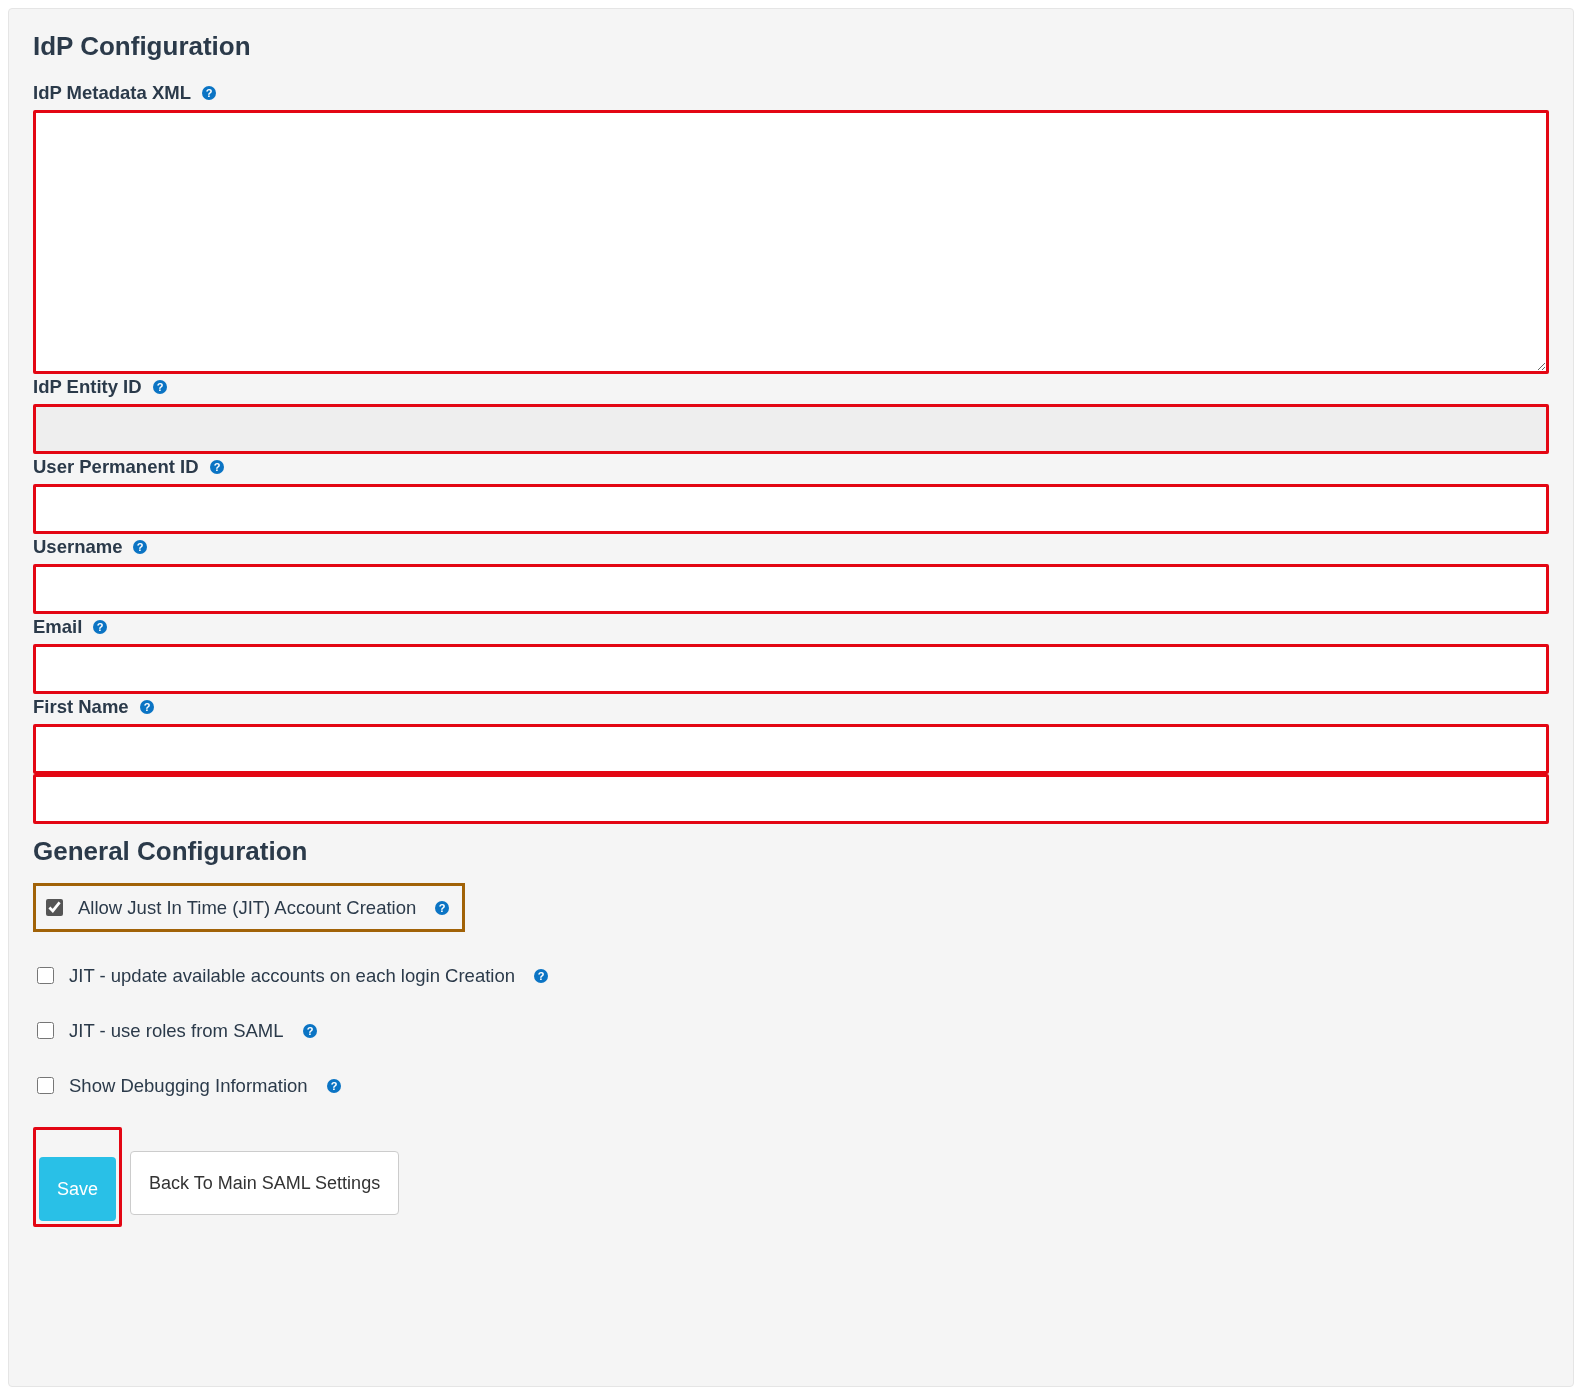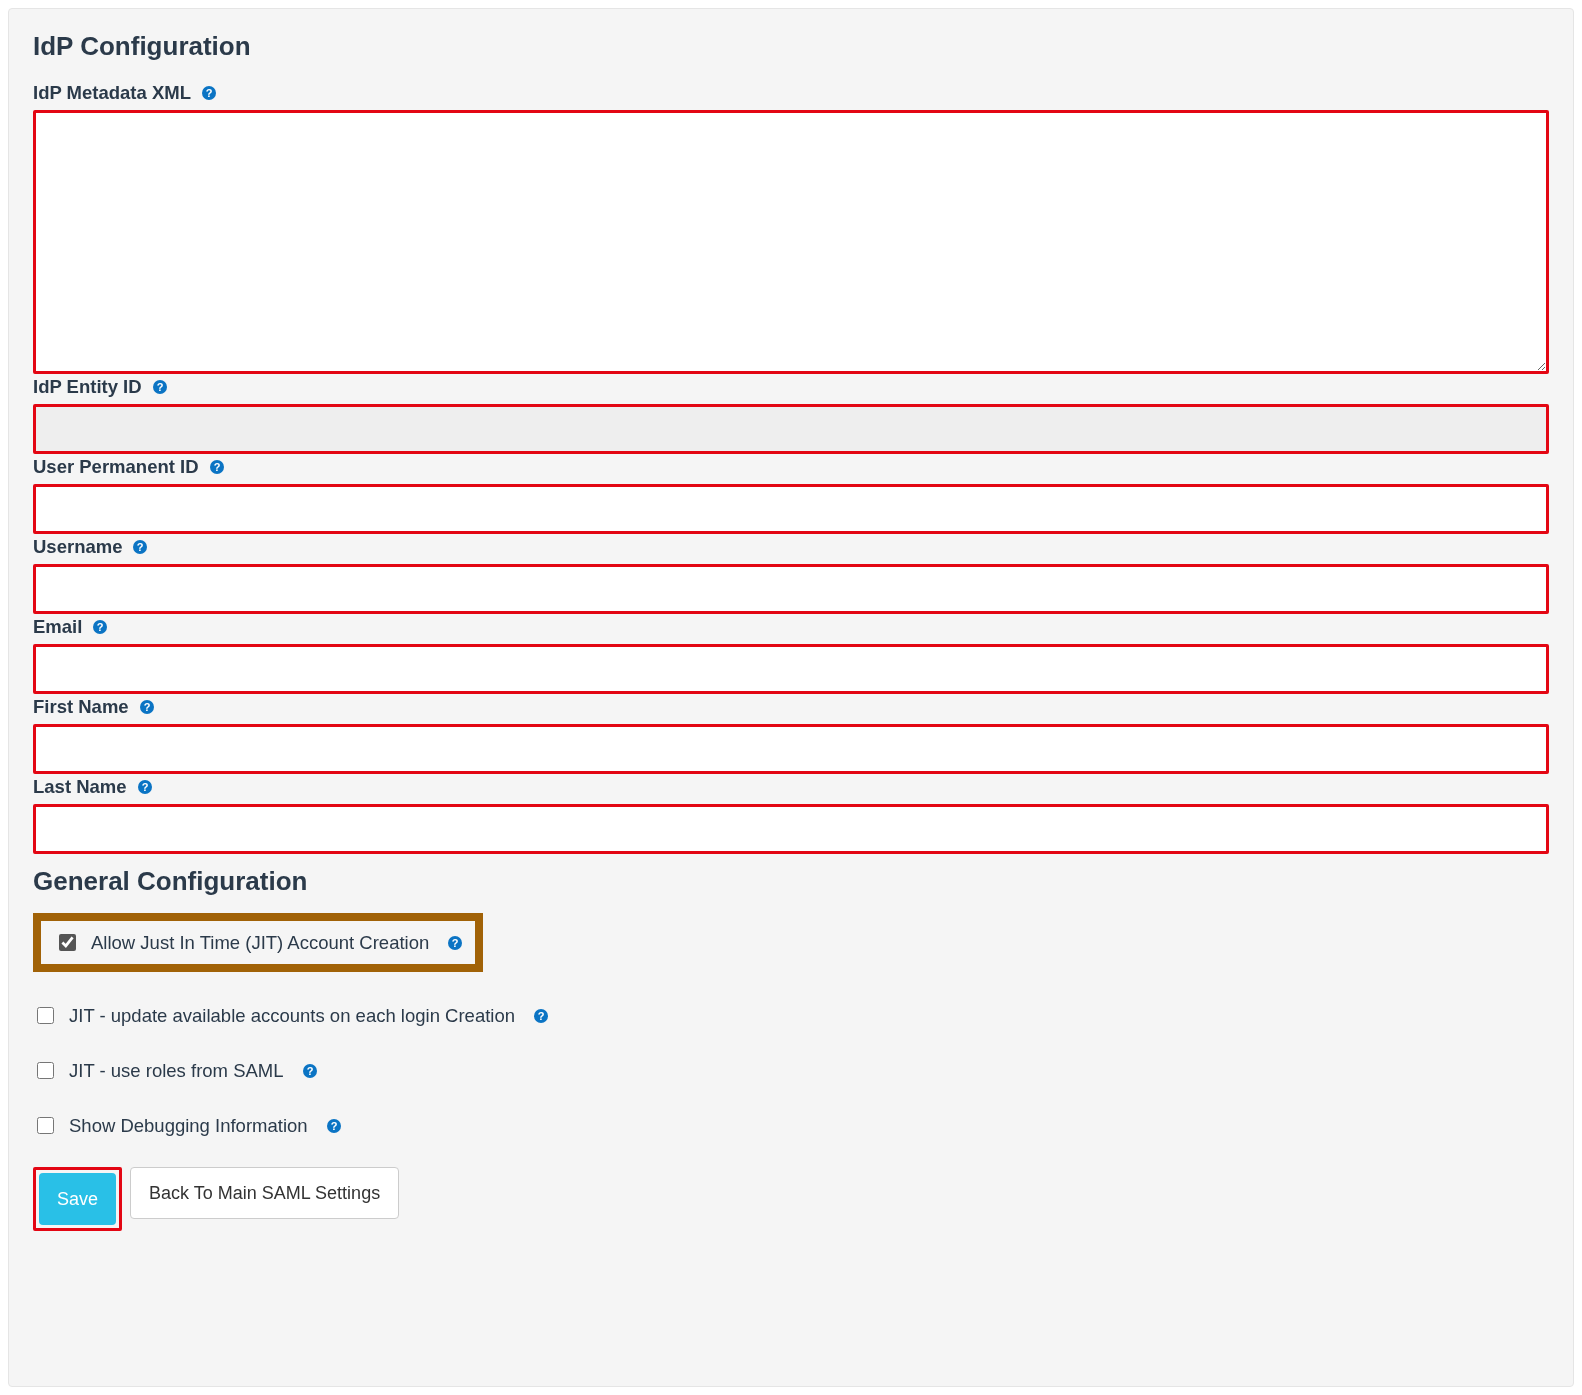--- a/index.html
+++ b/index.html
@@ -79,43 +79,44 @@
     gap: 12px;
     margin-top: 32px;
     font-size: 18.5px;
     color: #2b3a4a;
   }
   .checkbox-row input[type="checkbox"] {
     width: 17px; height: 17px;
     accent-color: #555;
   }
   .checkbox-row.highlight-box {
-    border: 8px solid #a16207;
-    padding: 10px 12px 10px 14px;
+    border: 3px solid #a16207;
+    padding: 10px 12px 10px 6px;
     margin-top: 16px;
     width: fit-content;
     align-items: center;
   }
   .checkbox-row .help-icon { margin-left: 6px; }
 
   .button-row {
     display: flex;
     align-items: stretch;
     gap: 8px;
     margin-top: 30px;
   }
   .btn {
     display: inline-flex;
     align-items: center;
     justify-content: center;
     font-size: 18px;
     border-radius: 4px;
     cursor: pointer;
-    height: 52px;
+    height: 64px;
     padding: 0 18px;
+    margin-top: 24px;
   }
   .btn-primary {
     background: #29c0e7;
     color: #fff;
     border: none;
   }
   .btn-primary-wrap {
     border: 3px solid #e30613;
     padding: 3px;
     border-radius: 2px;
@@ -196,28 +197,20 @@
     <div class="field-label-row">
       <span class="field-label">First Name</span>
       <span class="help-icon">
           <svg width="16" height="16">
             <use href="#qmark"></use>
           </svg>
         </span>
     </div>
     <input class="form-control" type="text" value="" style="">
 
-    <div class="field-label-row">
-      <span class="field-label">Last Name</span>
-      <span class="help-icon">
-          <svg width="16" height="16">
-            <use href="#qmark"></use>
-          </svg>
-        </span>
-    </div>
     <input class="form-control" type="text" value="" style="">
 
     <h2 class="section-title">General Configuration</h2>
 
     <div class="checkbox-row highlight-box">
       <input type="checkbox" checked="" style="">
       <span>Allow Just In Time (JIT) Account Creation</span>
       <span class="help-icon">
           <svg width="16" height="16">
             <use href="#qmark"></use>

